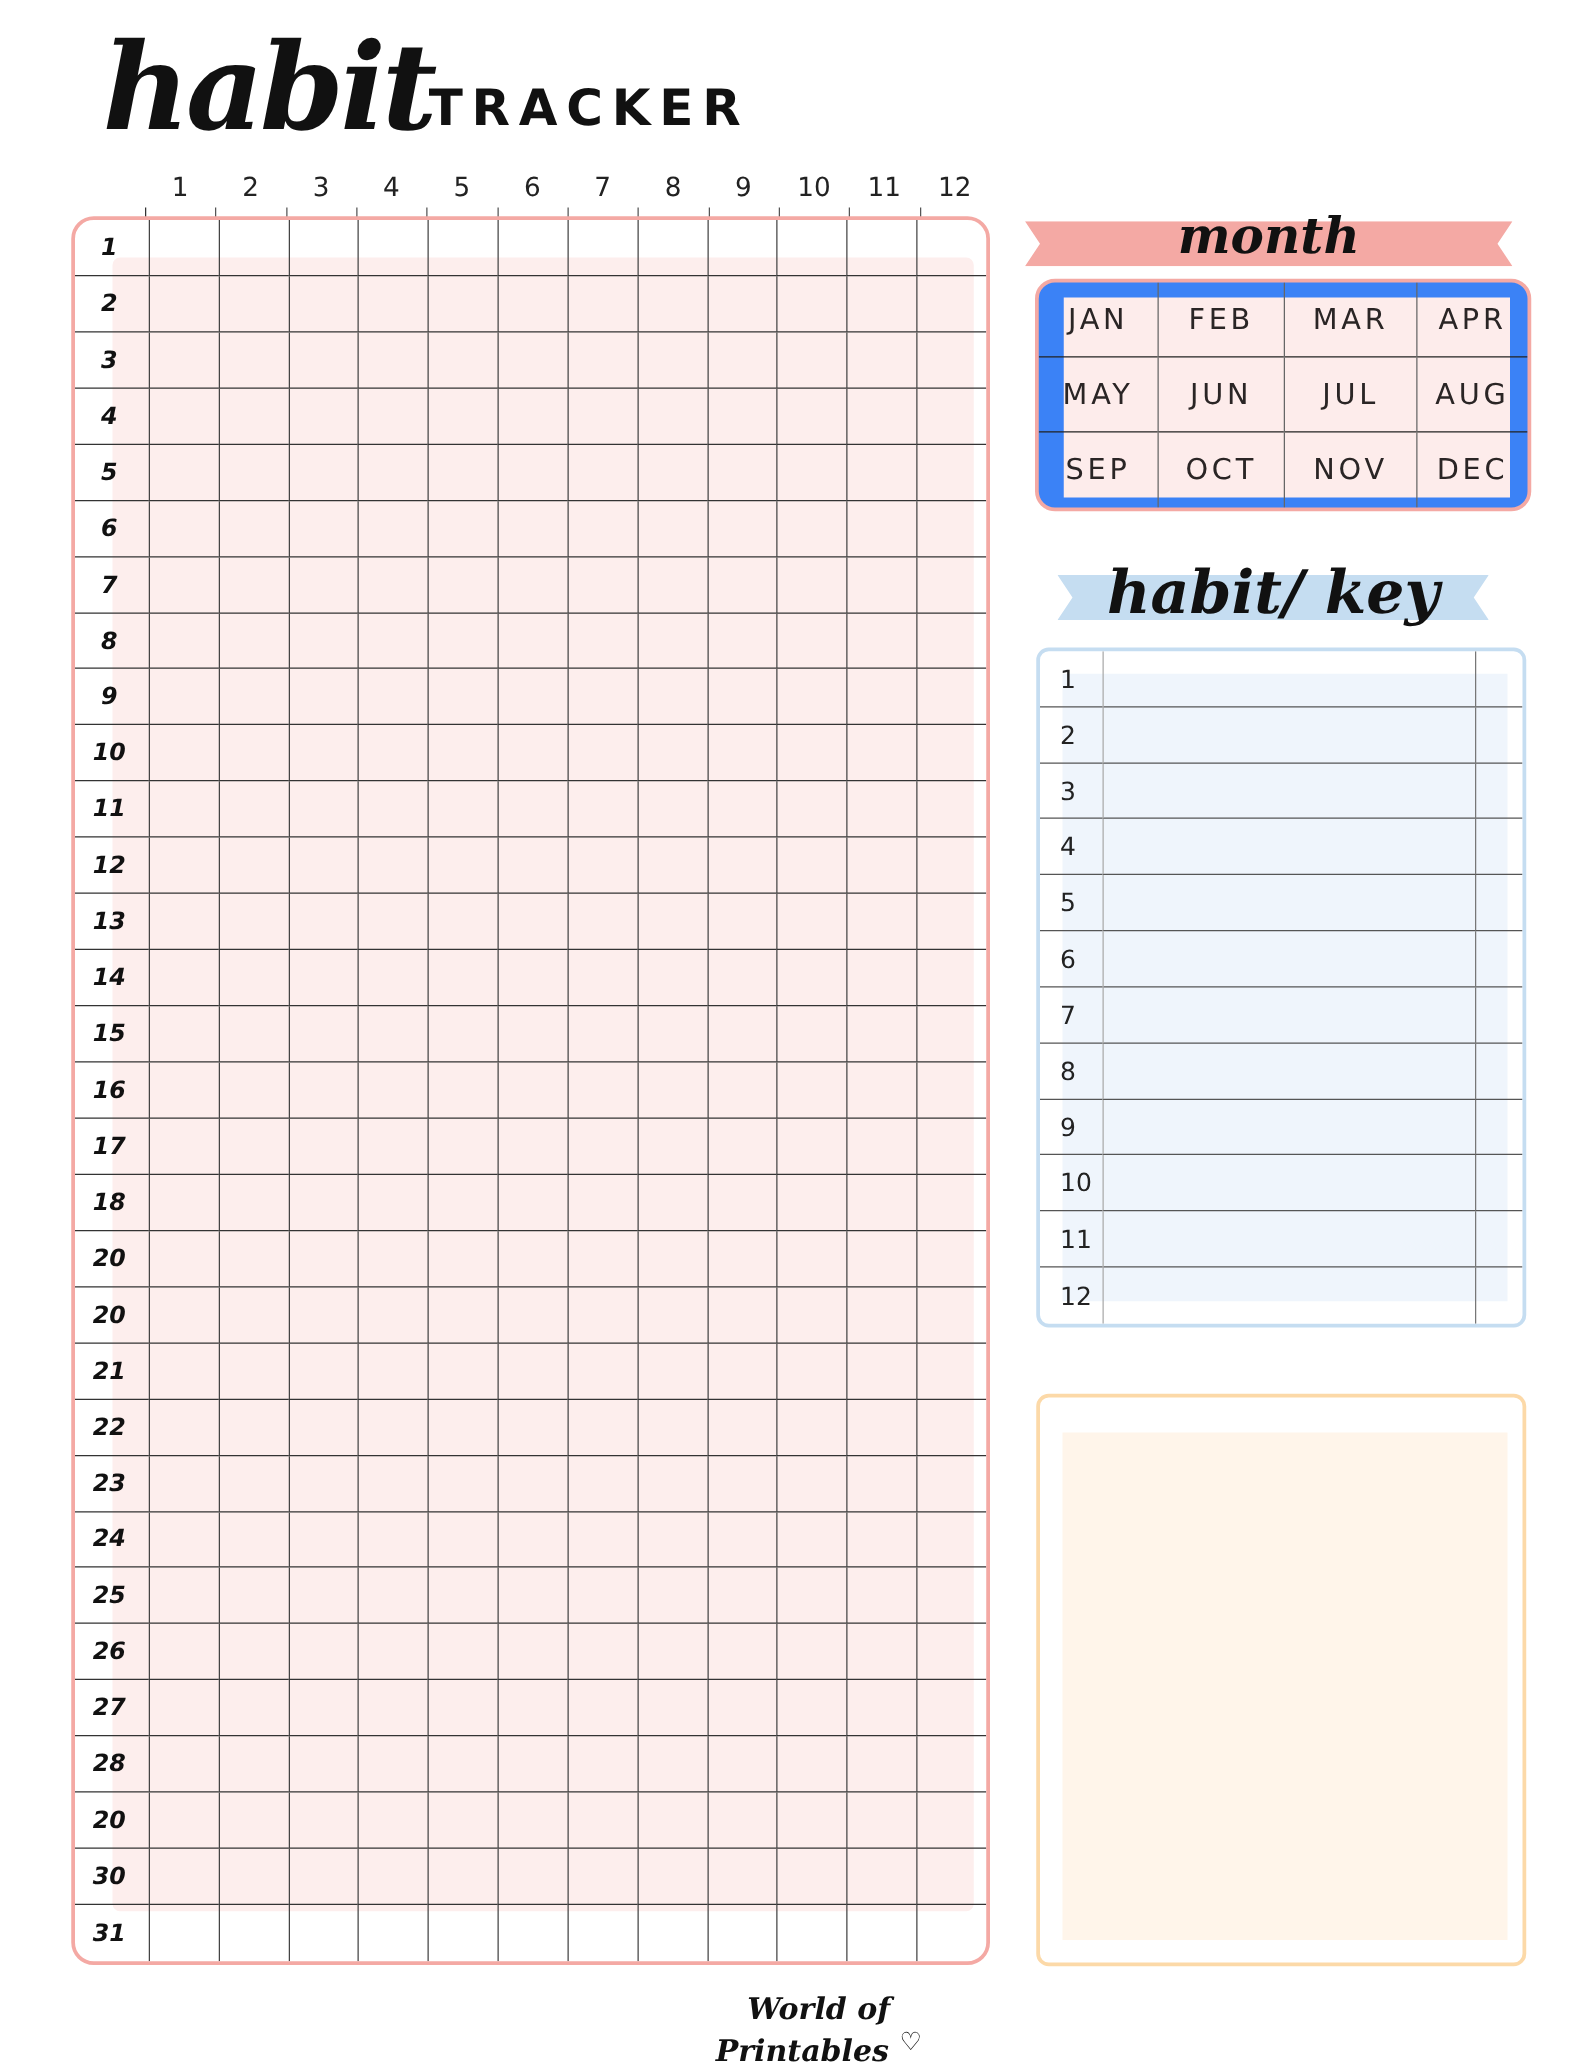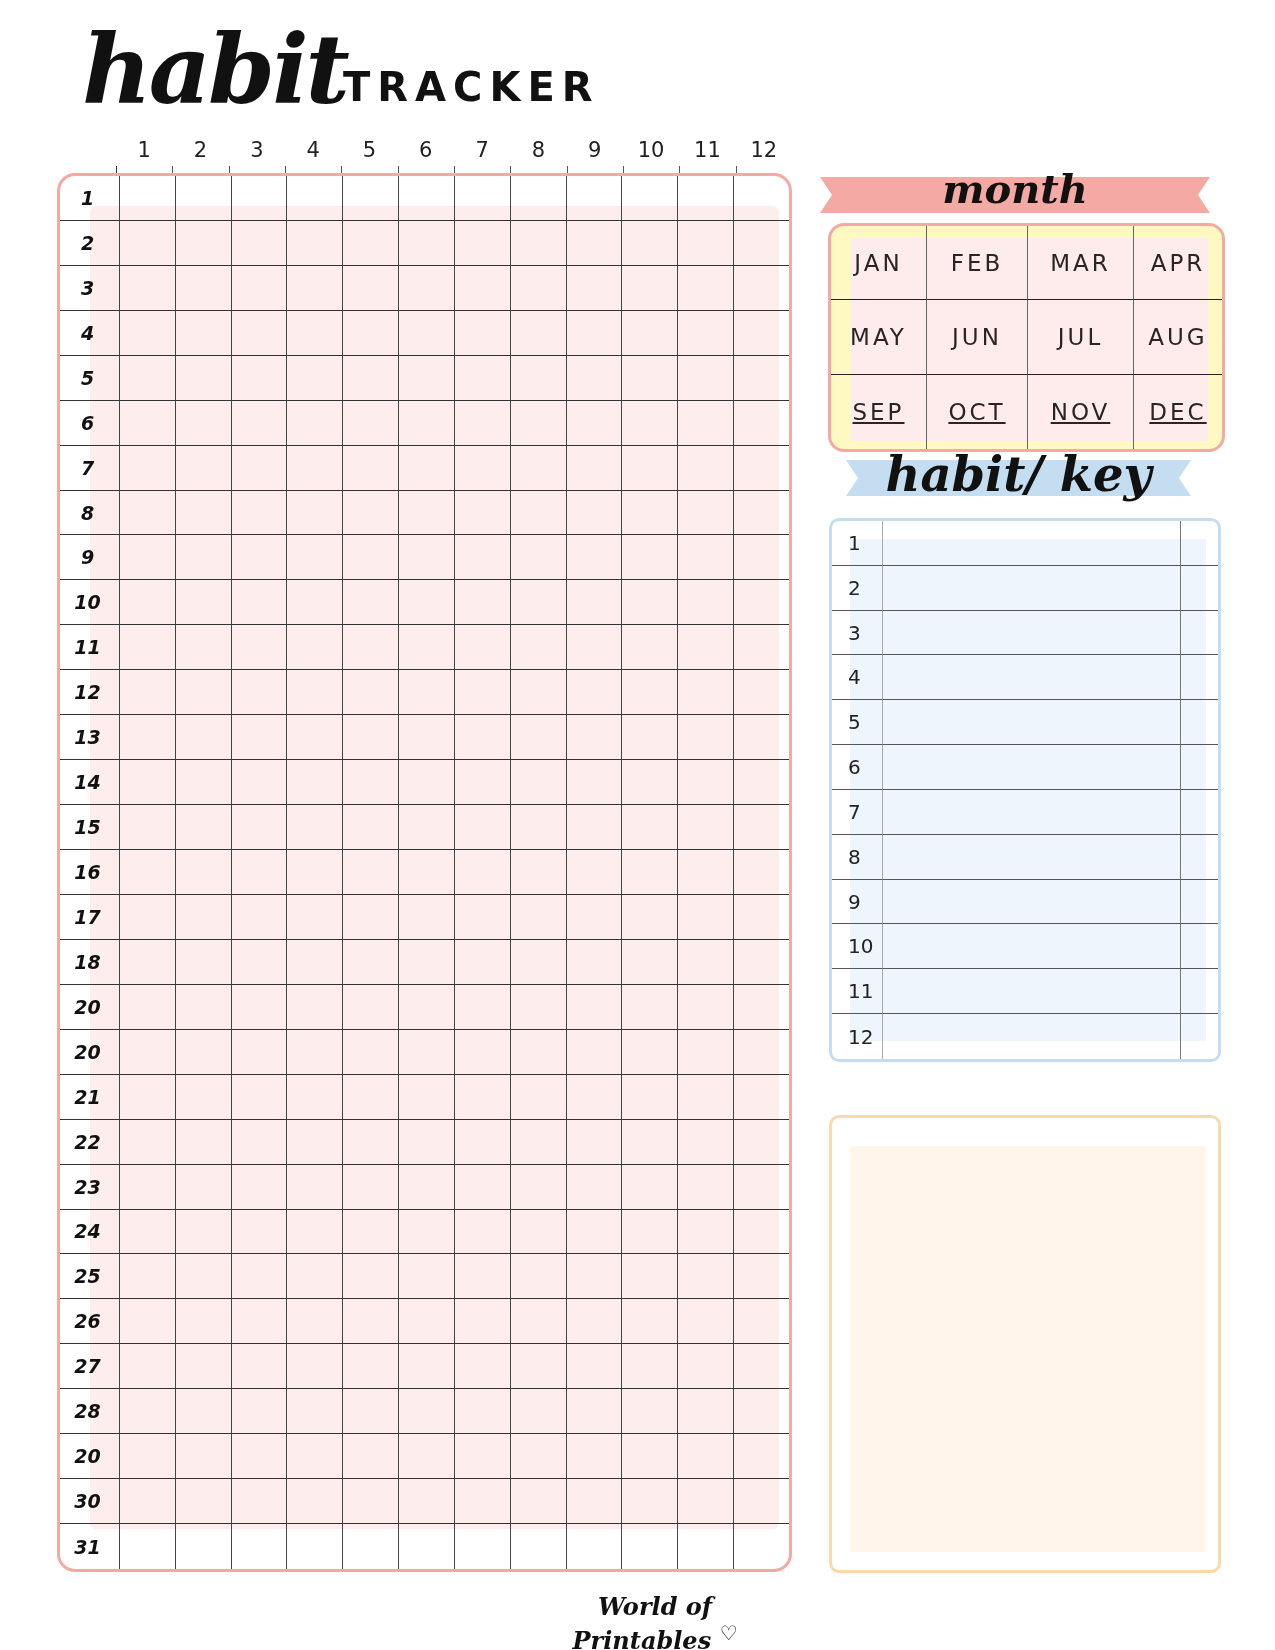--- a/index.html
+++ b/index.html
@@ -50,32 +50,32 @@
   .banner { position: absolute; height: 40px; }
   .banner .shape { position: absolute; inset: 0; }
   .banner .label {
     position: absolute; left: 0; right: 0; text-align: center;
     font-family: "DejaVu Serif", serif; font-style: italic; font-weight: bold;
     color: #111; line-height: 1;
   }
 
   
   .month-box {
-    position: absolute; left: 828px; top: 223px; width: 397px; height: 229px;
-    border: 3px solid #f4a9a4; border-radius: 16px; overflow: hidden; background: #fef9c3; padding-left: 48px;
+    position: absolute; left: 828px; top: 223px; width: 397px; height: 186px;
+    border: 3px solid #f4a9a4; border-radius: 16px; overflow: hidden; background: #3b82f6; padding-left: 48px;
   }
   .month-wash { position: absolute; left: 20px; top: 12px; right: 14px; bottom: 8px; background: #fdeceb; }
   .month-grid { position: absolute; inset: 0; display: grid; grid-template-columns: 95px 101px 106px 1fr; grid-template-rows: repeat(3, 1fr); }
   .month-grid .m {
     display: flex; align-items: center; justify-content: center;
     font-family: "DejaVu Sans", sans-serif; font-size: 23px; letter-spacing: 3px; color: #2a2525;
     border-left: 1.5px solid #666; border-bottom: 1.5px solid #222;
   }
   .month-grid .m.c0 { border-left: none; }
-  .month-grid .m.r2 { border-bottom: none; text-decoration: underline; }
+  .month-grid .m.r2 { border-bottom: none; }
 
   
   .key-box {
     position: absolute; left: 829px; top: 518px; width: 392px; height: 544px;
     border: 3px solid #c5ddf1; border-radius: 10px; overflow: hidden; background: #fff;
   }
   .key-wash { position: absolute; left: 18px; top: 18px; right: 12px; bottom: 18px; background: #eff5fc; }
   .key-grid { position: absolute; inset: 0; display: grid; grid-template-columns: 50px 1fr 38px; grid-template-rows: repeat(12, 1fr); }
   .key-grid .n {
     display: flex; align-items: center; padding-left: 16px;

